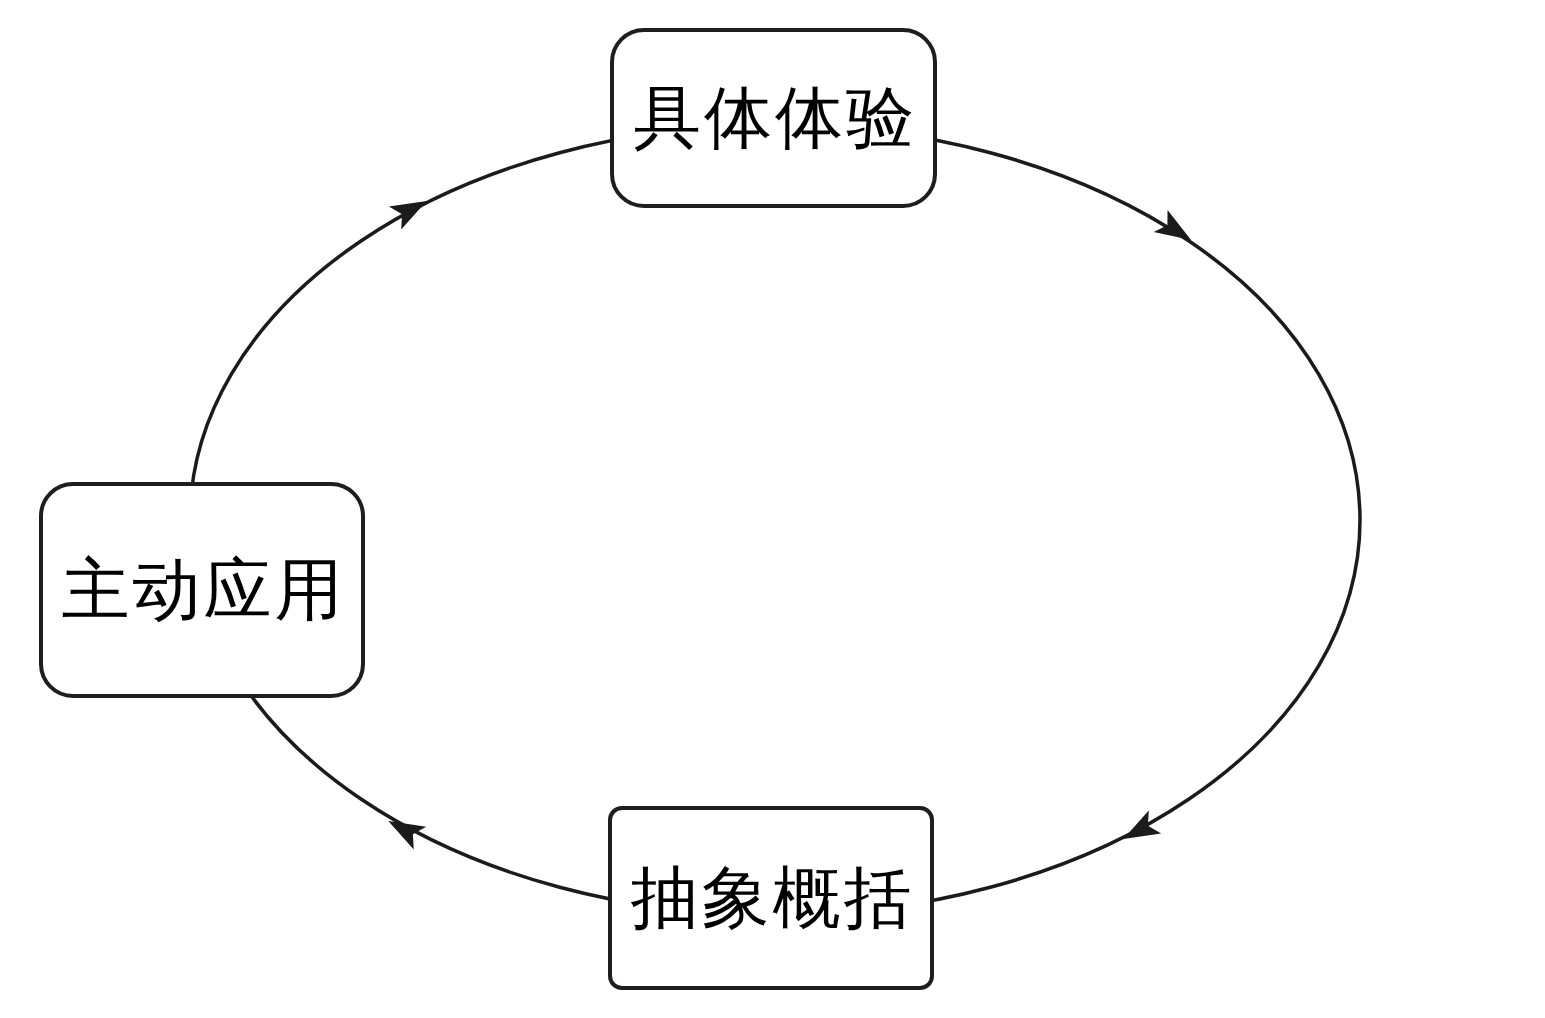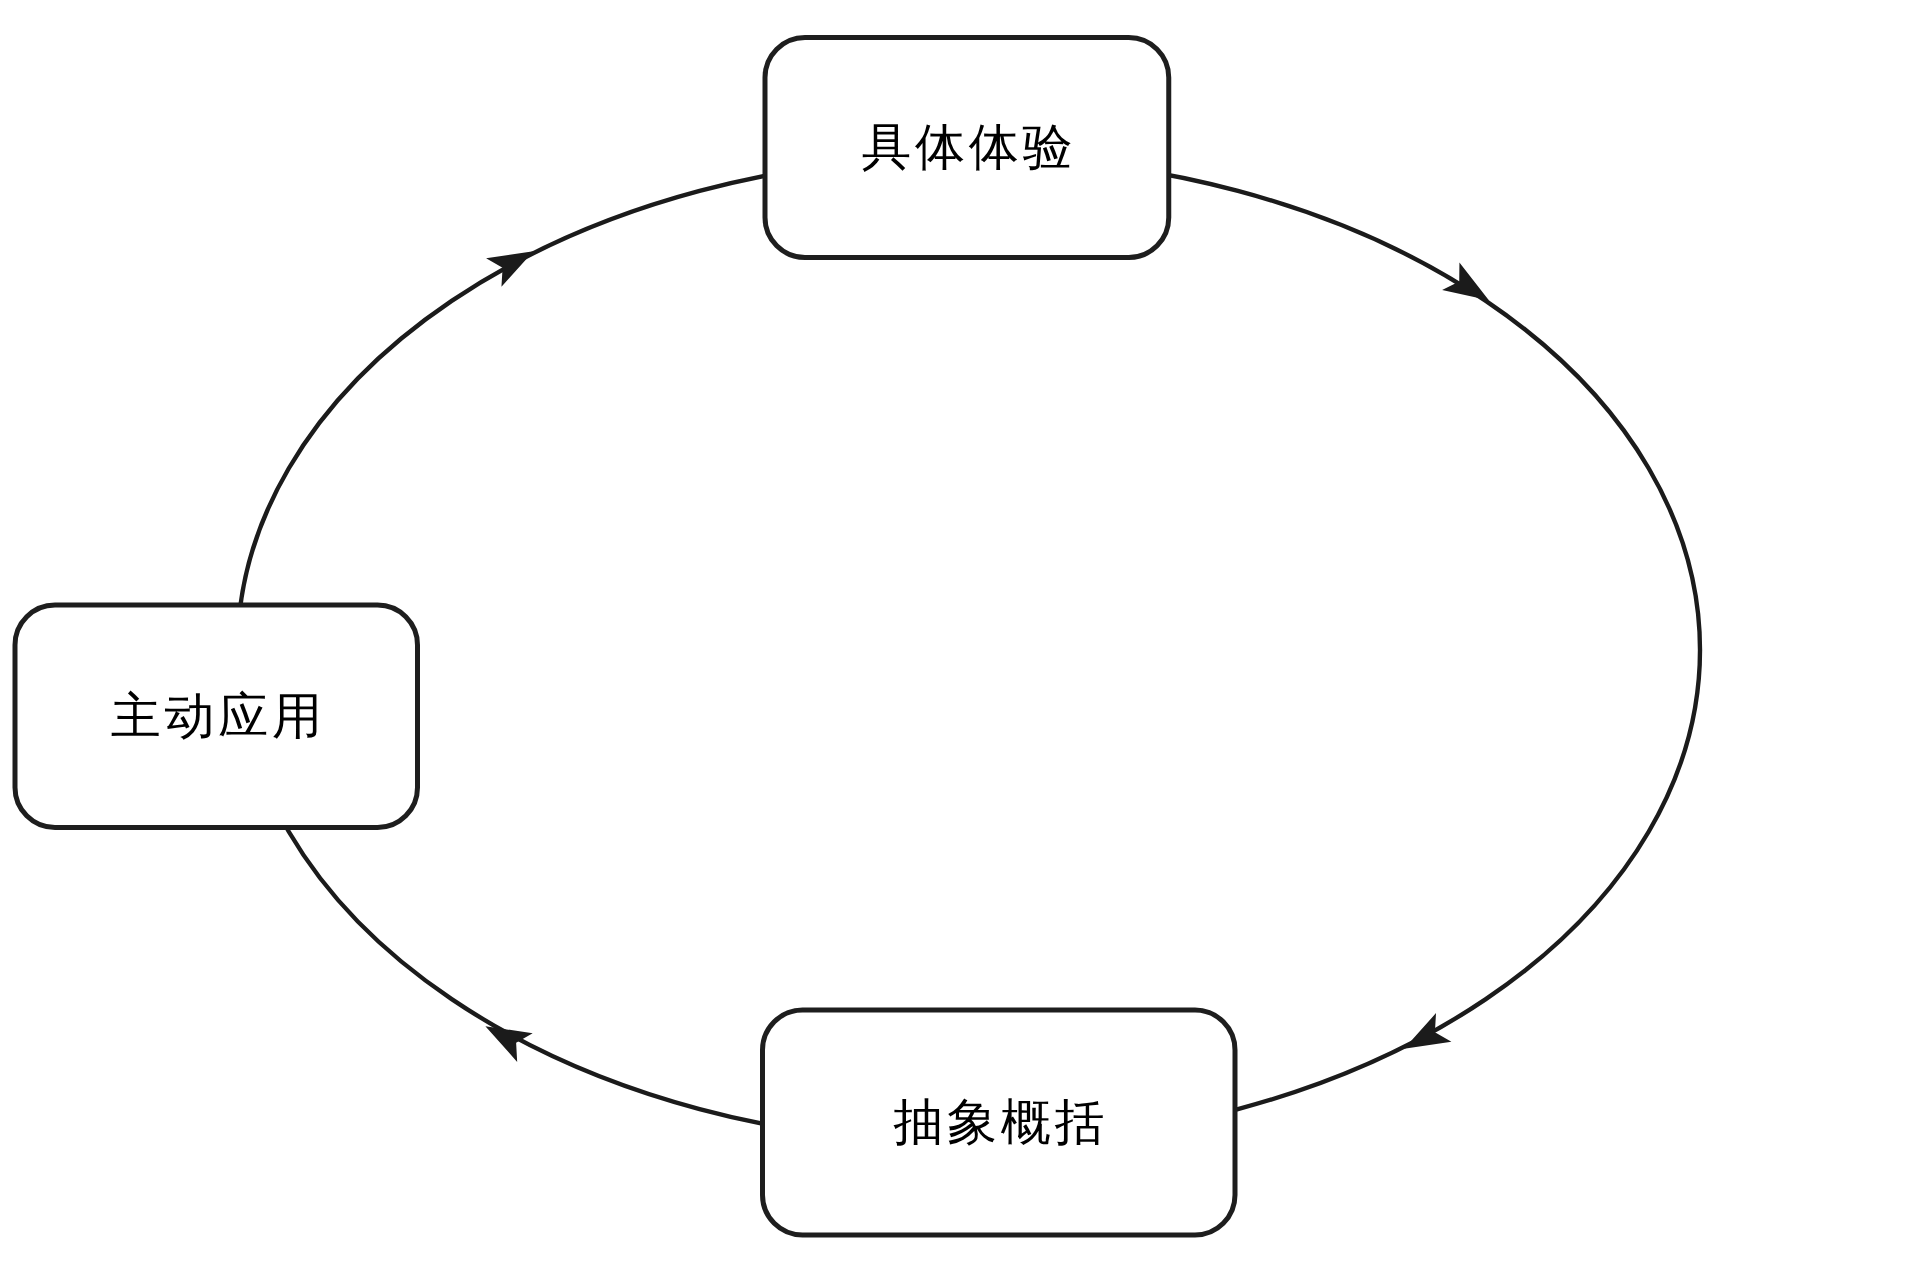--- a/index.html
+++ b/index.html
@@ -26,31 +26,31 @@
     position: absolute;
     box-sizing: border-box;
     background: #ffffff;
     border: 4px solid #1e1e1e;
     border-radius: 34px;
     display: flex;
     align-items: center;
     justify-content: center;
   }
   .node-label {
-    font-size: 40px;
+    font-size: 68px;
     letter-spacing: 3px;
     color: #000000;
     white-space: nowrap;
     line-height: 1;
     padding-left: 3px; 
   }
   .node-top    { left: 610px;  top: 28px;  width: 327px; height: 180px; }
   .node-right  { left: 1192px; top: 484px; width: 326px; height: 180px; }
-  .node-bottom { left: 608px;  top: 806px; width: 382px; height: 184px; }
-  .node-left   { left: 10px;   top: 482px; width: 326px; height: 182px; }
+  .node-bottom { left: 608px;  top: 806px; width: 326px; height: 184px; border-radius: 14px; }
+  .node-left   { left: 39px;   top: 482px; width: 326px; height: 216px; }
 </style>
 </head>
 <body>
 
 <div class="canvas">
 
   <svg class="cycle-svg" viewBox="0 0 1545 1018" aria-hidden="true">
 
     <ellipse cx="775" cy="520" rx="585" ry="395" fill="none" stroke="#1b1b1b" stroke-width="3.5"></ellipse>
 

